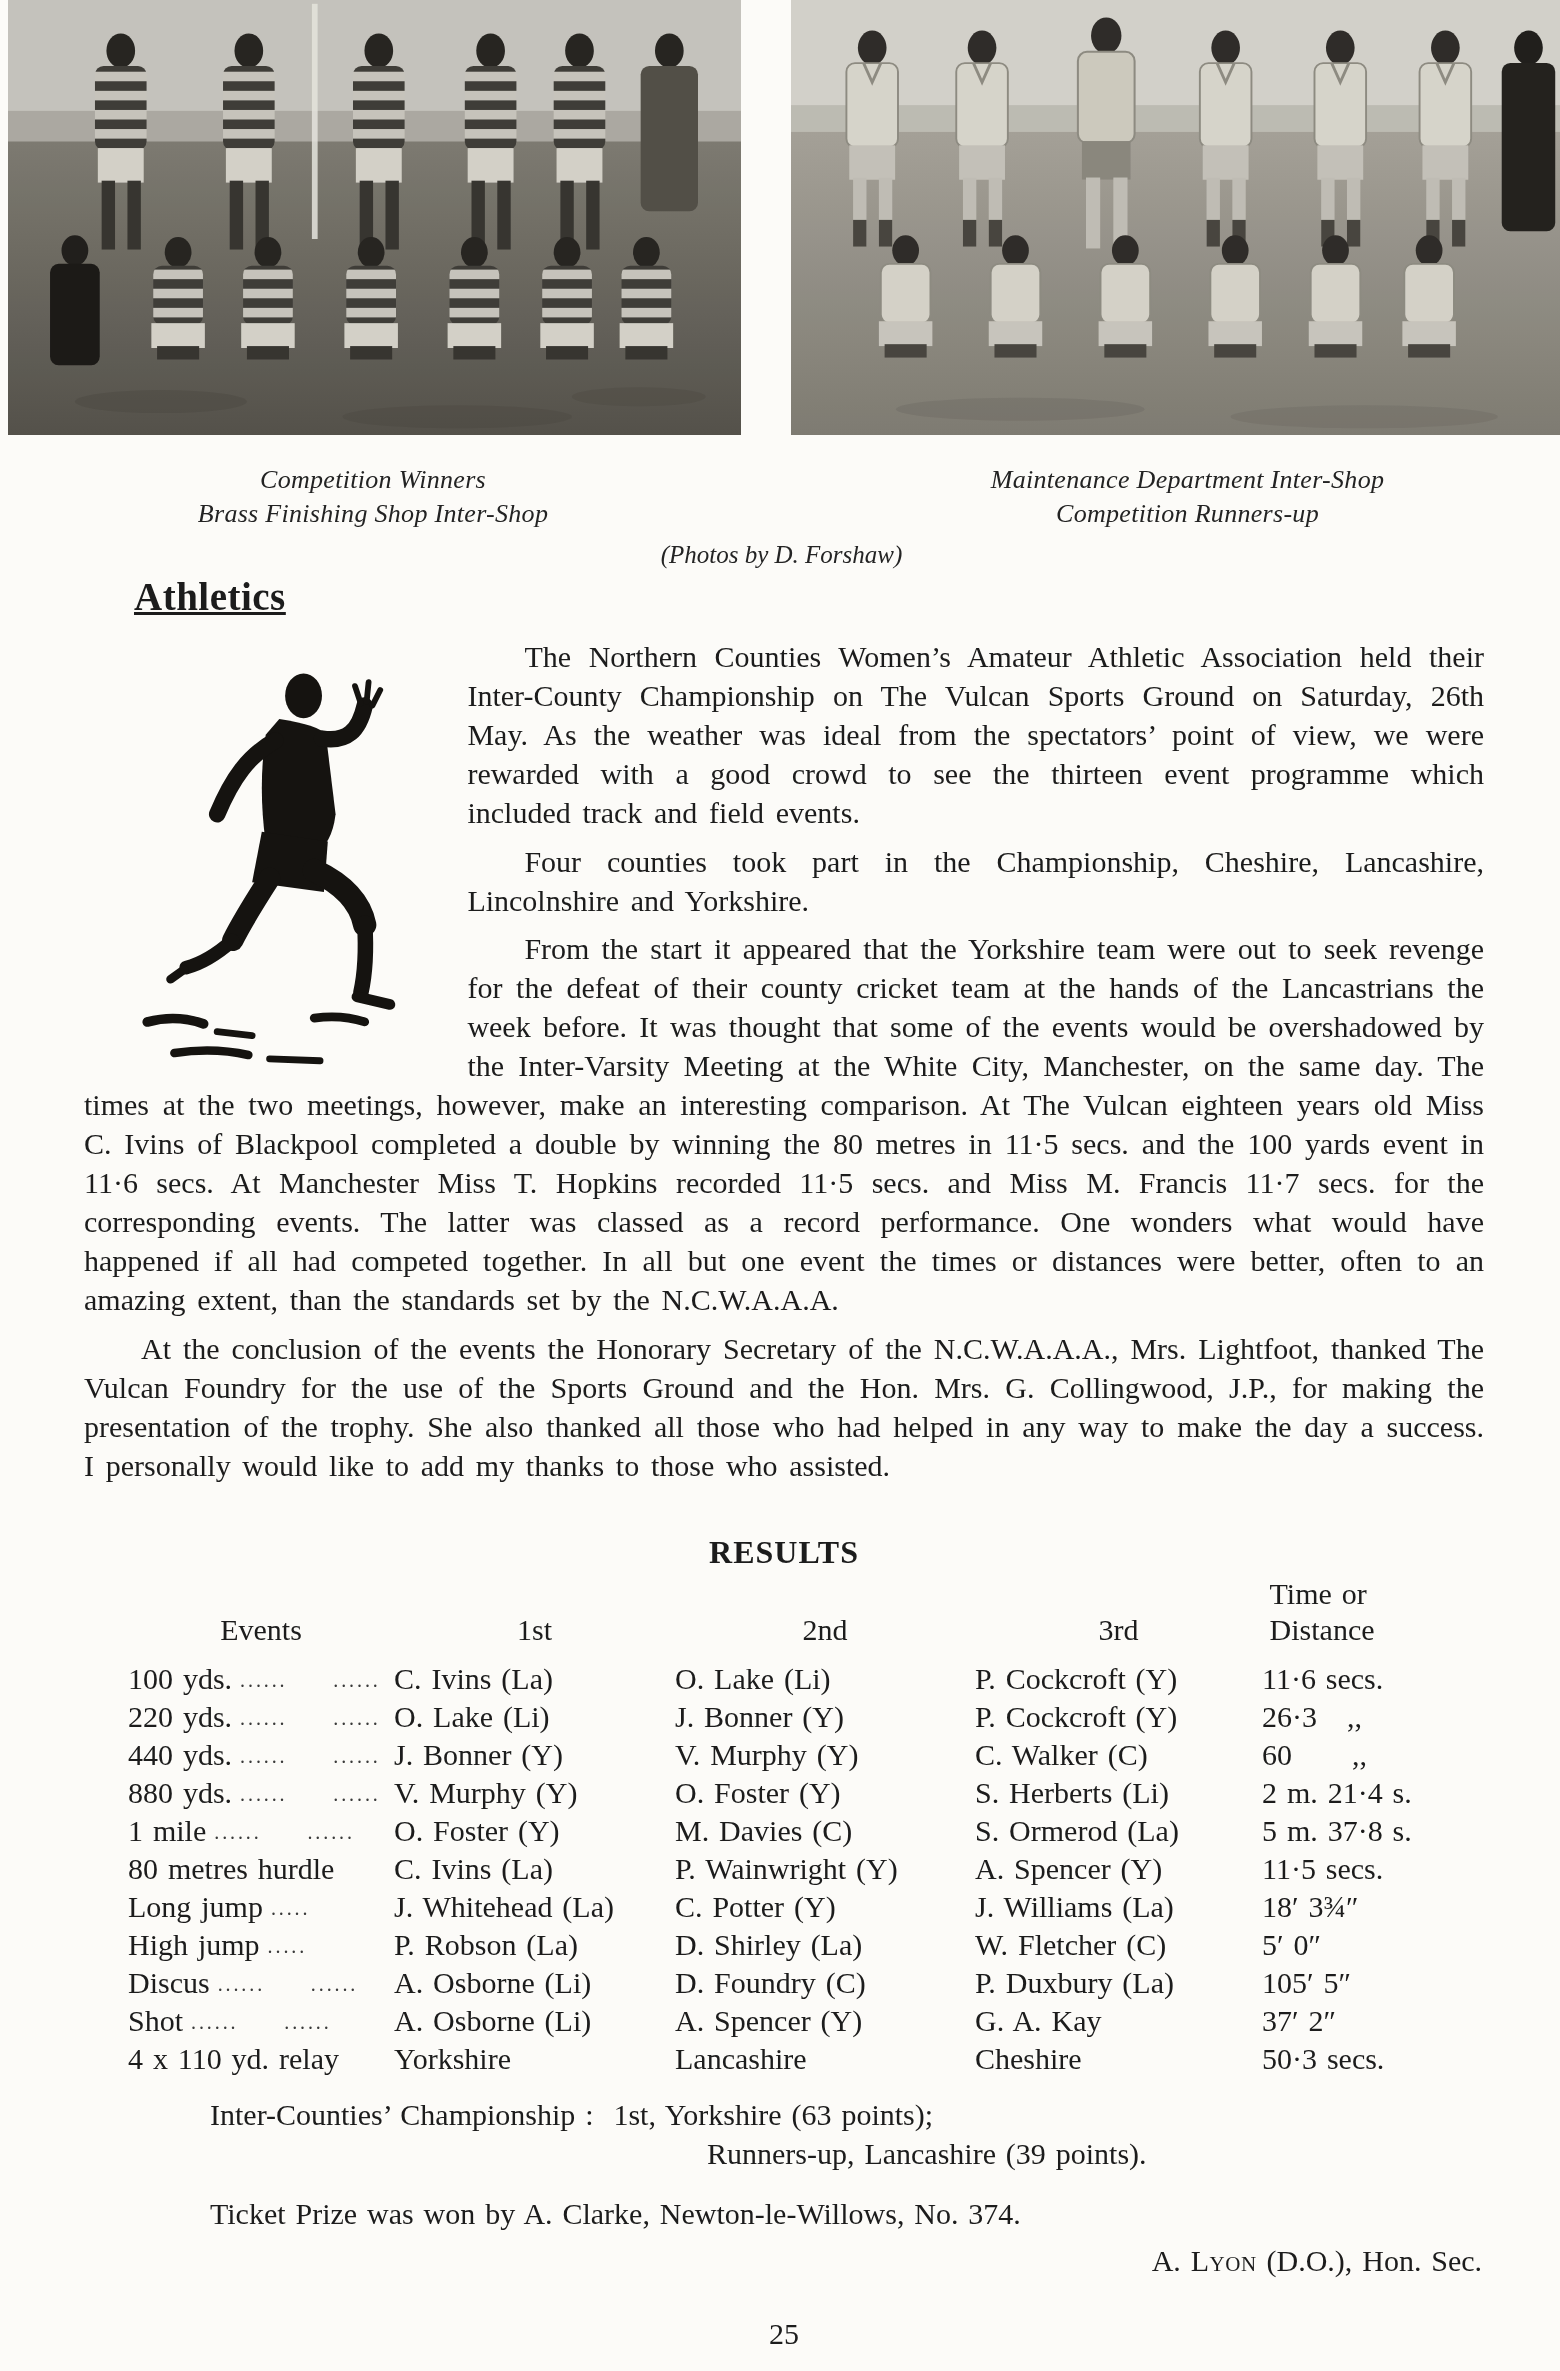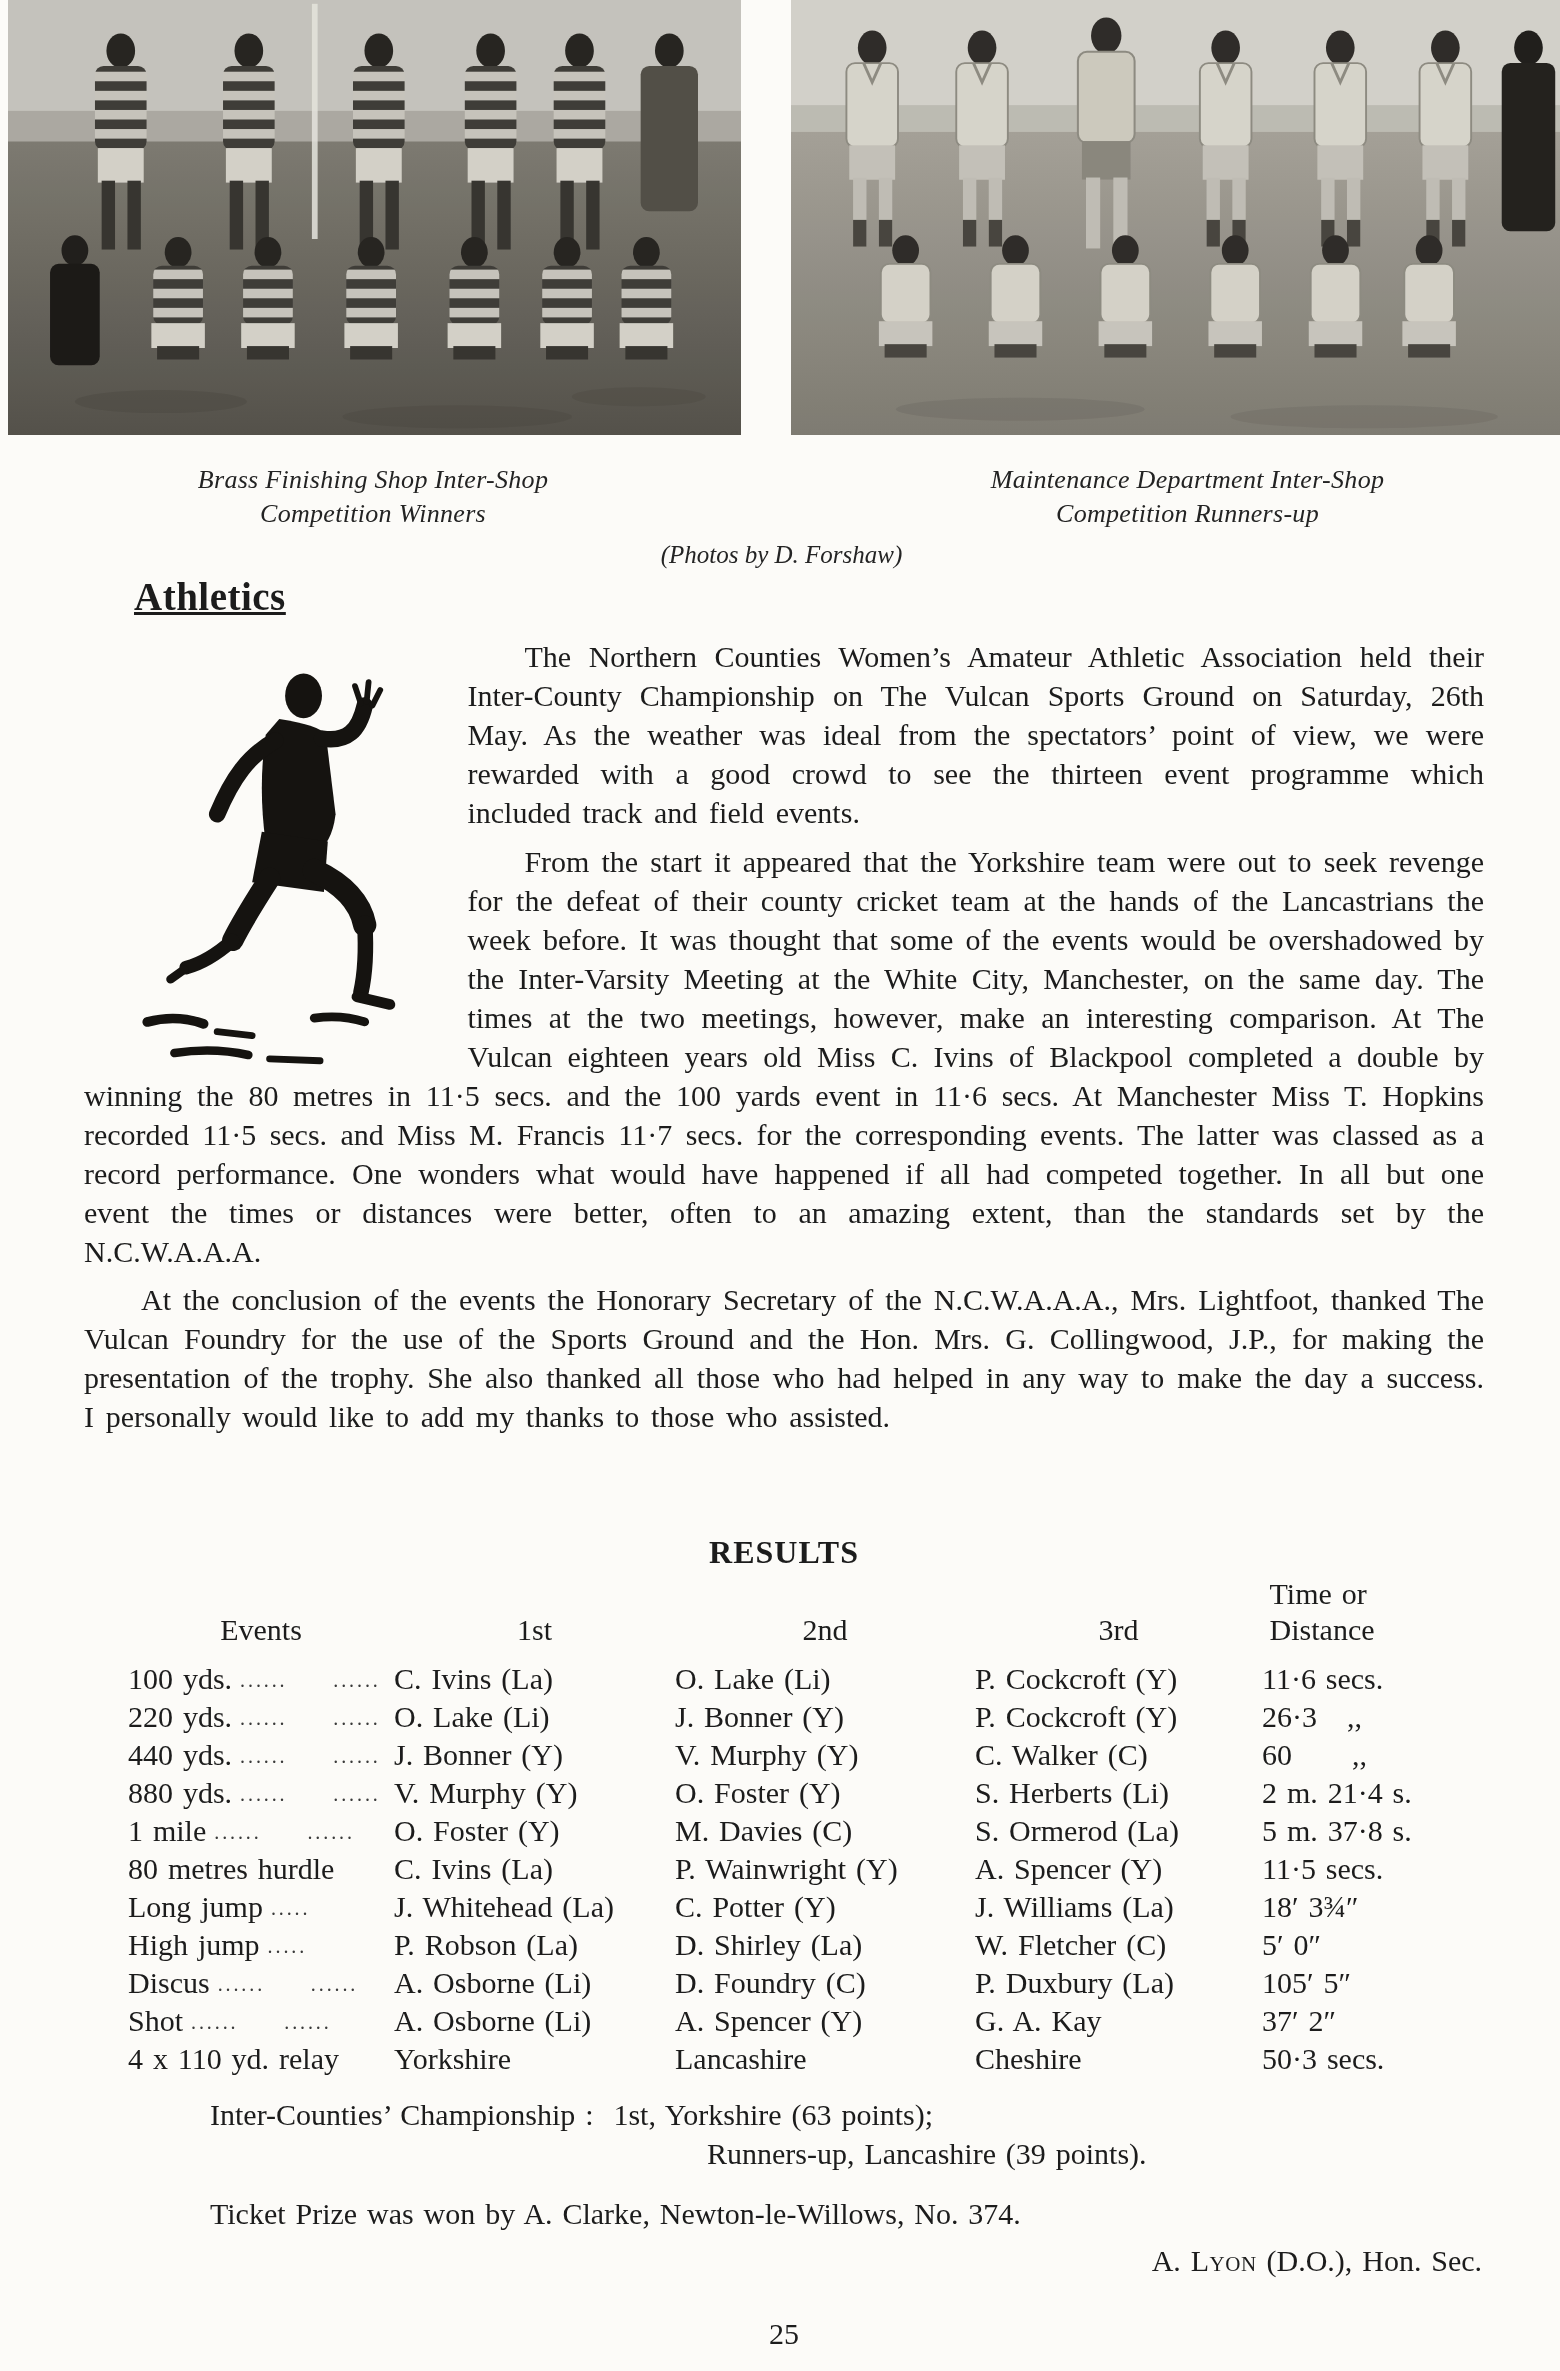--- a/index.html
+++ b/index.html
@@ -180,22 +180,22 @@
       <use href="#prk" x="350" y="330"></use>
     <use href="#prk" x="465" y="330"></use>
       <use href="#prk" x="570" y="330"></use>
       <use href="#prk" x="668" y="330"></use>
     <ellipse cx="240" cy="428" rx="130" ry="12" fill="#5e5b53" opacity="0.25"></ellipse>
     <ellipse cx="600" cy="436" rx="140" ry="12" fill="#5e5b53" opacity="0.22"></ellipse>
   </svg>
 </div>
 
 <div class="caption" id="caption-left">
+  <div>Competition Winners</div>
   <div>Brass Finishing Shop Inter-Shop</div>
-  <div>Competition Winners</div>
 </div>
 <div class="caption" id="caption-right">
   <div>Maintenance Department Inter-Shop</div>
   <div>Competition Runners-up</div>
 </div>
 <div id="photo-credit">(Photos by D. Forshaw)</div>
 
 <h1 id="athletics-heading" style="margin:0;text-decoration:underline;">Athletics</h1>
 
 <div id="article">
@@ -216,20 +216,21 @@
         <path d="M62,338 l-14,10" fill="none" stroke-width="9"></path>
         <path d="M24,392 q30,-8 58,2" fill="none" stroke-width="10"></path>
         <path d="M96,402 l36,4" fill="none" stroke-width="7"></path>
         <path d="M52,424 q40,-6 76,2" fill="none" stroke-width="9"></path>
         <path d="M150,430 l52,2" fill="none" stroke-width="7"></path>
         <path d="M196,388 q28,-4 52,4" fill="none" stroke-width="9"></path>
       </g>
     </svg>
   </div>
   <p>The Northern Counties Women’s Amateur Athletic Association held their Inter-County Championship on The Vulcan Sports Ground on Saturday, 26th May.  As the weather was ideal from the spectators’ point of view, we were rewarded with a good crowd to see the thirteen event programme which included track and field events.</p>
+  <p>Four counties took part in the Championship, Cheshire, Lancashire, Lincolnshire and Yorkshire.</p>
   <p>From the start it appeared that the Yorkshire team were out to seek revenge for the defeat of their county cricket team at the hands of the Lancastrians the week before.  It was thought that some of the events would be overshadowed by the Inter-Varsity Meeting at the White City, Manchester, on the same day.  The times at the two meetings, however, make an interesting comparison.  At The Vulcan eighteen years old Miss C. Ivins of Blackpool completed a double by winning the 80 metres in 11·5 secs. and the 100 yards event in 11·6 secs.  At Manchester Miss T. Hopkins recorded 11·5 secs. and Miss M. Francis 11·7 secs. for the corresponding events.  The latter was classed as a record performance.  One wonders what would have happened if all had competed together.  In all but one event the times or distances were better, often to an amazing extent, than the standards set by the N.C.W.A.A.A.</p>
   <p>At the conclusion of the events the Honorary Secretary of the N.C.W.A.A.A., Mrs. Lightfoot, thanked The Vulcan Foundry for the use of the Sports Ground and the Hon. Mrs. G. Collingwood, J.P., for making the presentation of the trophy.  She also thanked all those who had helped in any way to make the day a success.  I personally would like to add my thanks to those who assisted.</p>
 </div>
 
 <div id="results">
   <h2 id="results-title">RESULTS</h2>
 
   <div class="tbl">
     <div class="tbl-grid tbl-header">
       <div class="th">Events</div>

